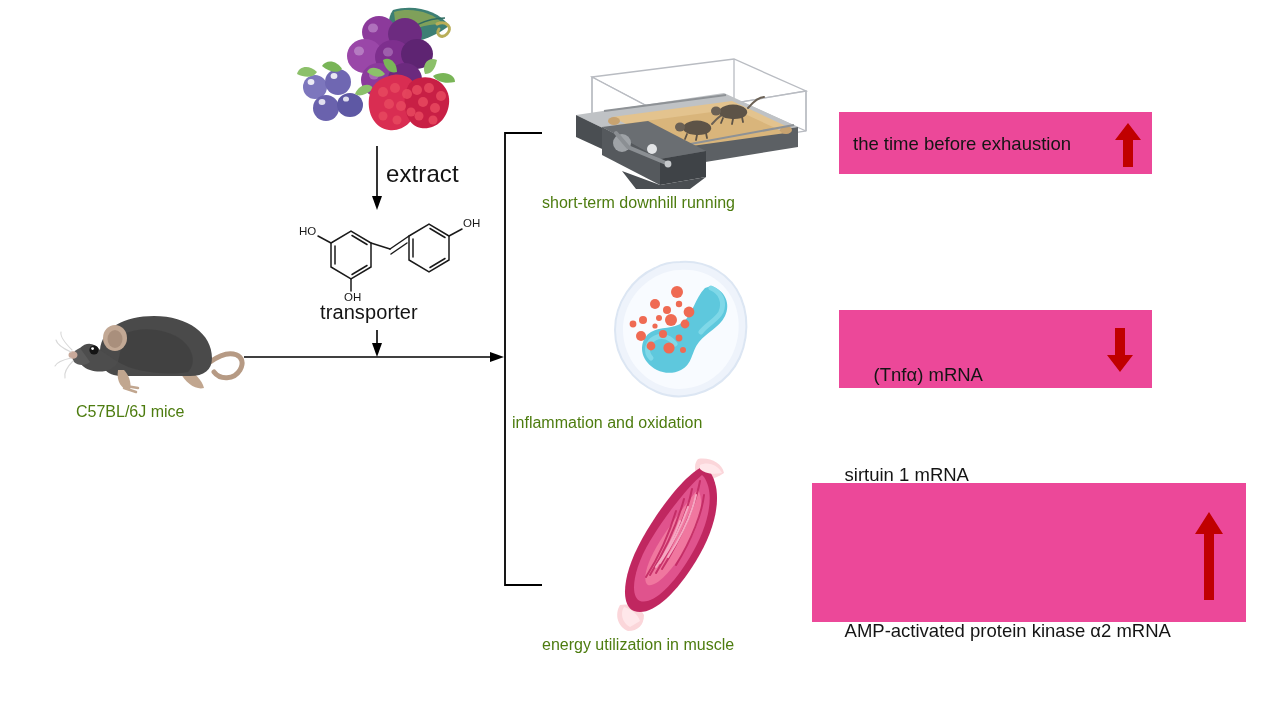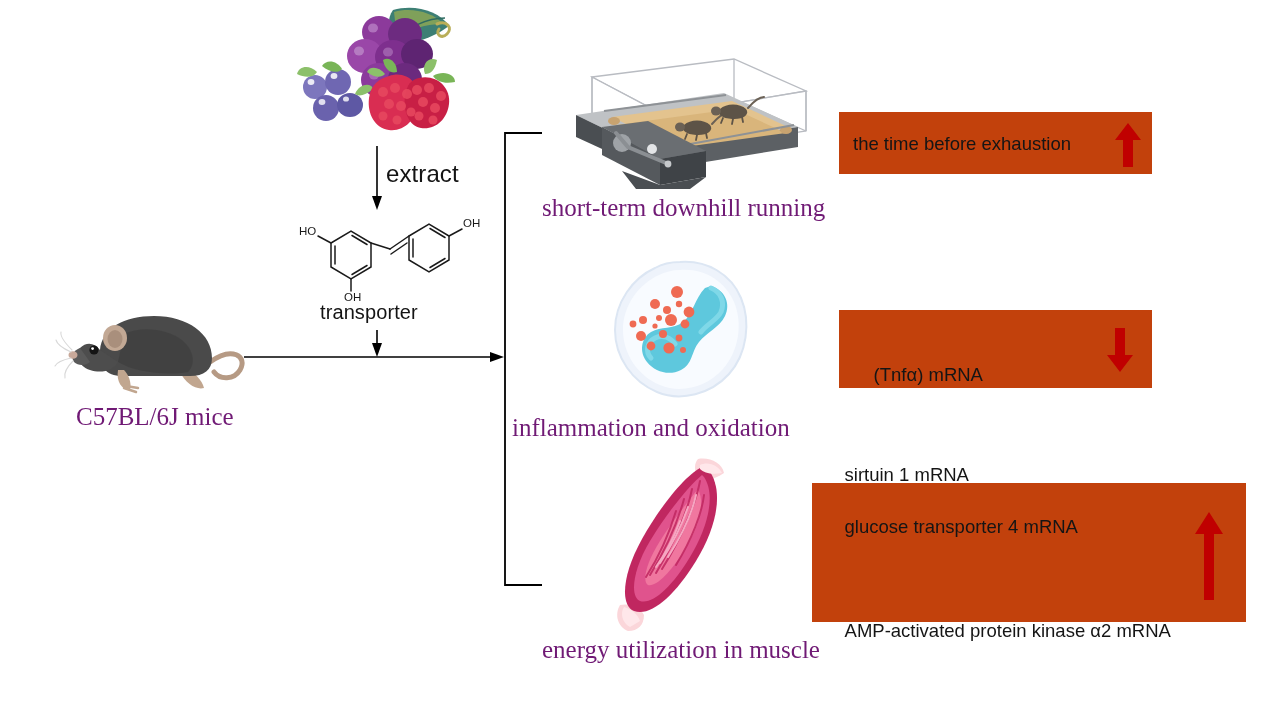--- a/index.html
+++ b/index.html
@@ -16,28 +16,27 @@
     color: #000000;
   }
   .abs { position: absolute; }
   .label {
     font-size: 24px;
     color: #141414;
     white-space: nowrap;
     letter-spacing: 0.1px;
   }
   .caption {
-    font-size: 25px;
-    color: #701a75;
+    font-size: 16px;
+    color: #4d7c0f;
     white-space: nowrap;
-    font-family: Liberation Serif, serif;
   }
   
   .result-box {
-    background: #c2410c;
+    background: #ec4899;
     box-sizing: border-box;
     display: flex;
     align-items: center;
   }
   .result-text {
     font-size: 18.5px;
     color: #151515;
     line-height: 25px;
     white-space: pre-wrap;
   }
@@ -357,21 +356,21 @@
   <div style="position:absolute; right:18px; top:16px;">
     <svg width="28" height="48" viewBox="0 0 28 48">
       <polygon points="14,46 27,29 19,29 19,2 9,2 9,29 1,29" fill="#c00000"></polygon>
     </svg>
   </div>
 </div>
 
 <div class="result-box abs" style="left:812px; top:483px; width:434px; height:139px;">
   <div class="result-text" style="padding-left:12px; line-height:26px;">
     <span>sirtuin 1 mRNA</span><br>
-    <span>glucose transporter 4 mRNA</span><br>
+    <br>
     <br>
     <span>AMP-activated protein kinase α2 mRNA</span>
   </div>
   <div style="position:absolute; right:22px; top:27px;">
     <svg width="30" height="92" viewBox="0 0 30 92">
       <polygon points="15,2 29,24 20,24 20,90 10,90 10,24 1,24" fill="#c00000"></polygon>
     </svg>
   </div>
 </div>
 

